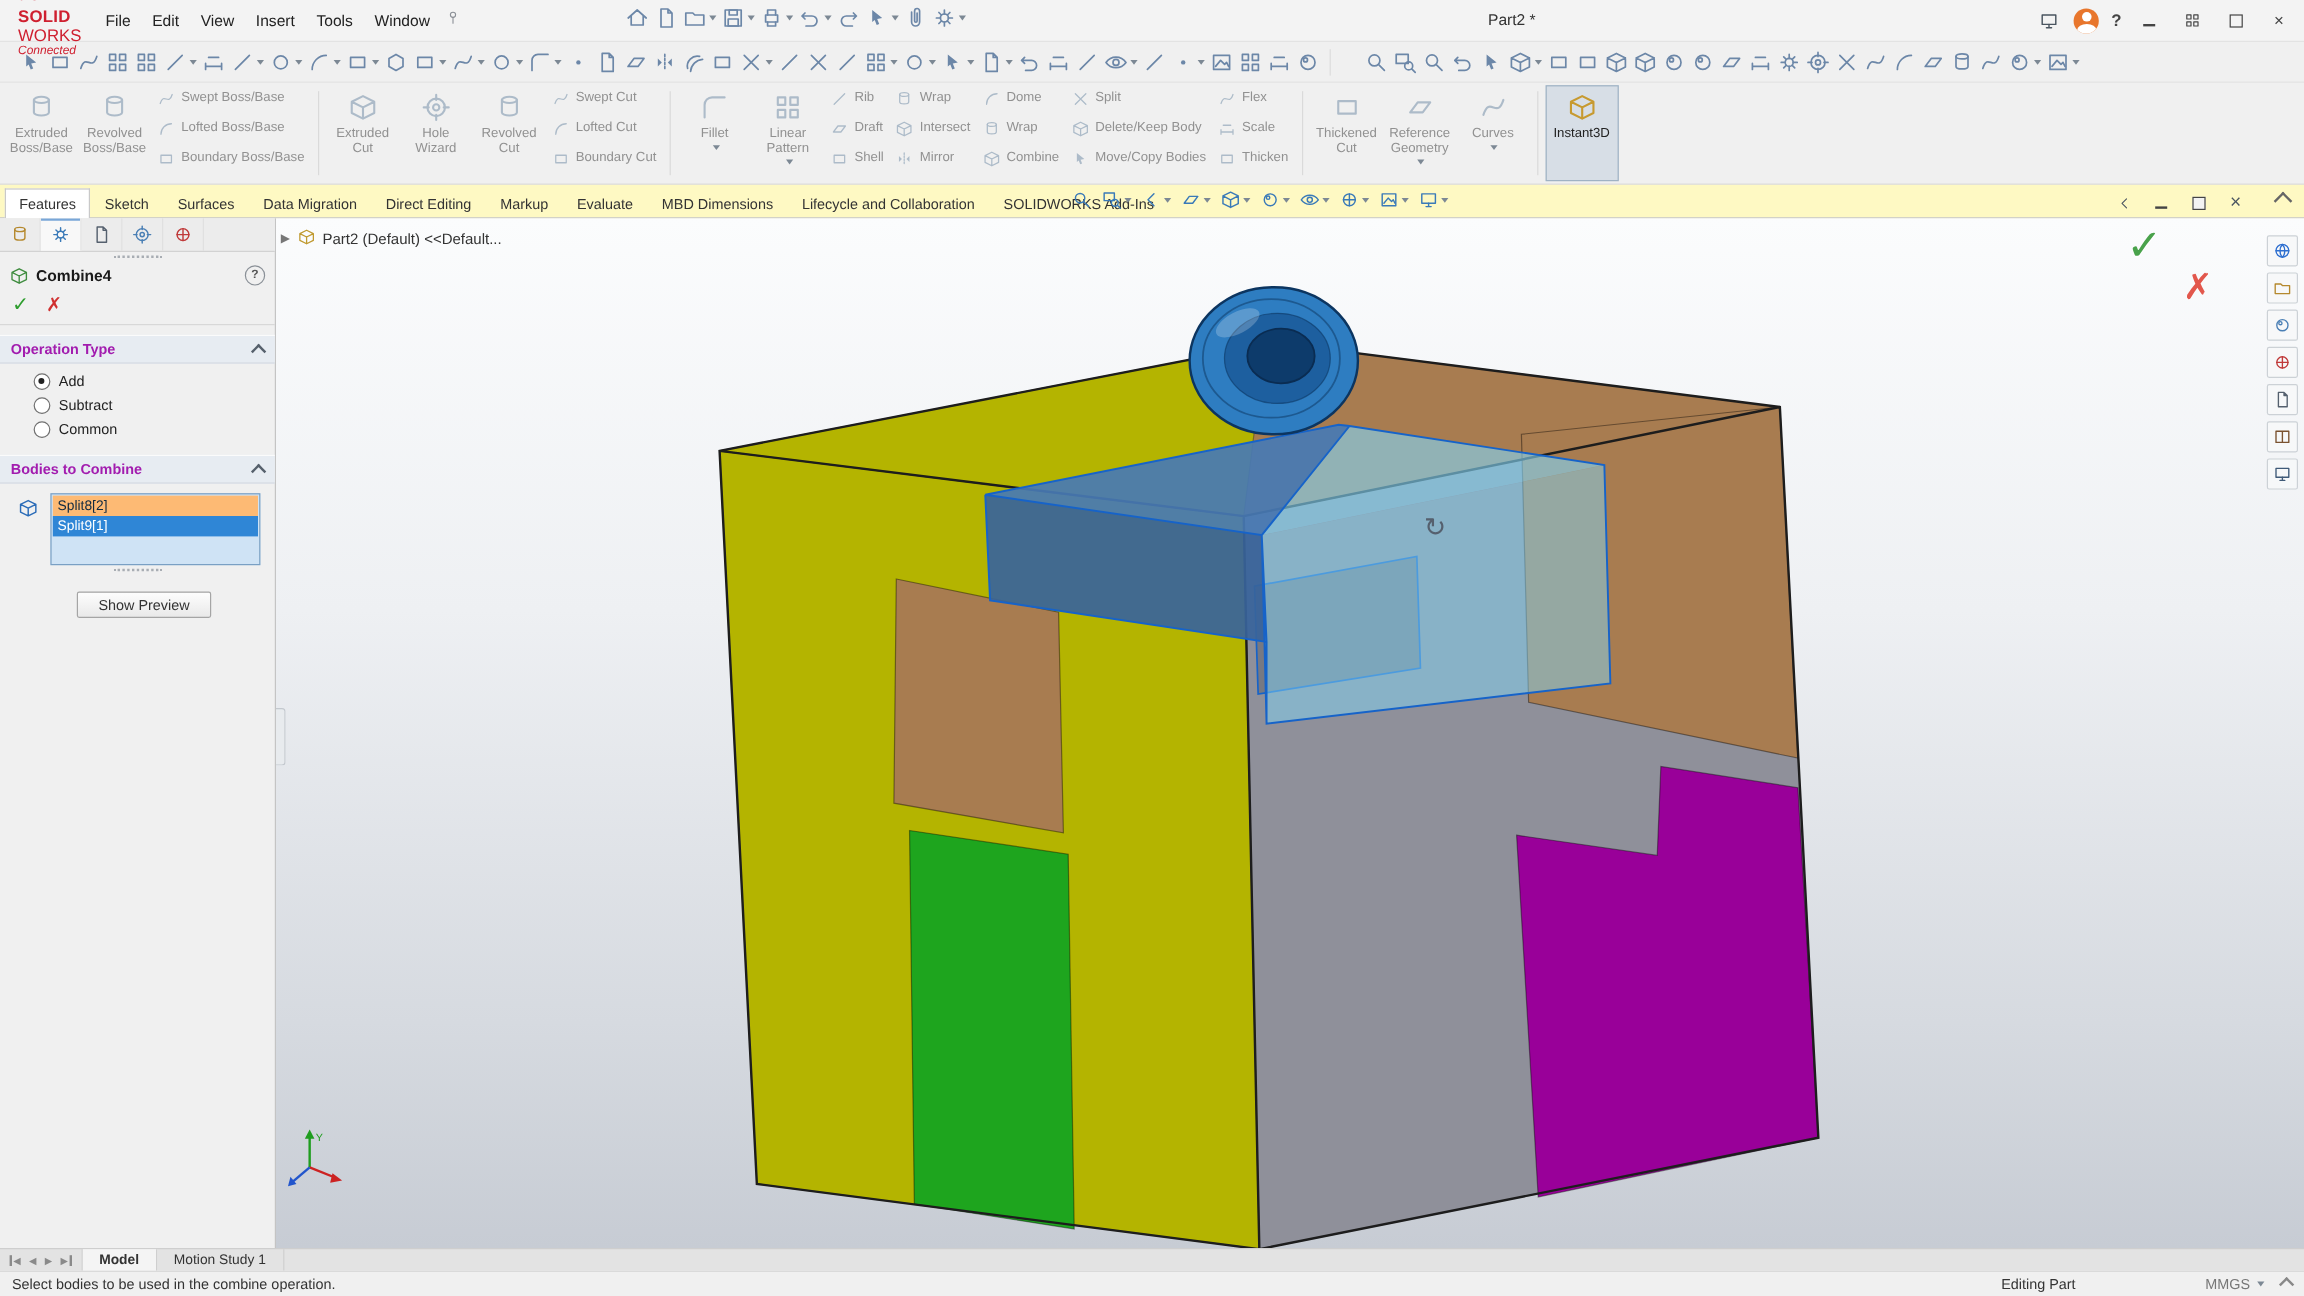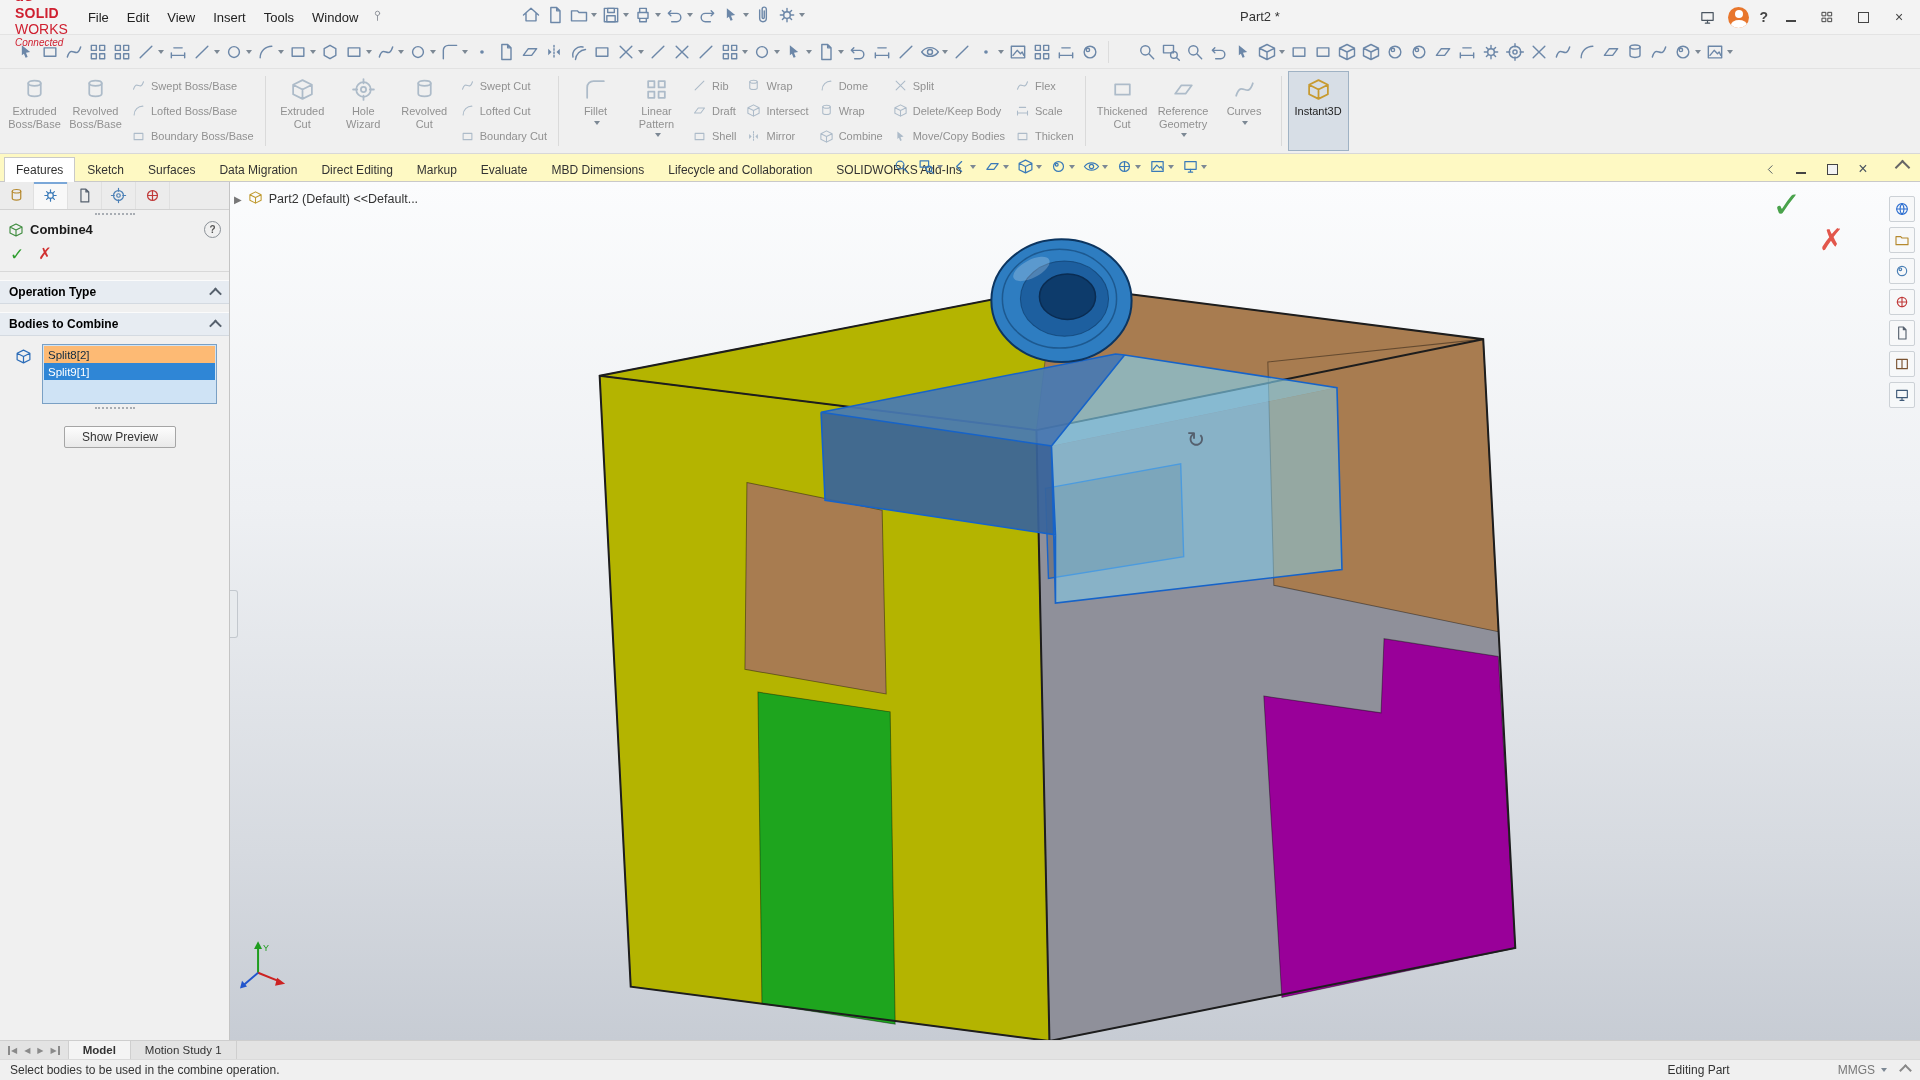--- a/index.html
+++ b/index.html
@@ -41,21 +41,21 @@
   
   .ribbon{height:80px;background:#f0f0f0;border-bottom:1px solid #d8d8d8;display:flex;align-items:stretch;padding:2px 4px;flex:0 0 80px;}
   .rsep{width:1px;background:#dadada;margin:5px 6px;}
   .big-btn{width:59px;display:flex;flex-direction:column;align-items:center;padding-top:5px;gap:3px;border:1px solid transparent;}
   .big-btn .bic{width:25px;height:25px;color:#8aa0b5;opacity:.65;}
   .big-btn .lbl{font-size:11px;line-height:1.15;color:#919191;text-align:center;white-space:pre-line;}
   .big-btn.active{background:#d7dee6;border:1px solid #9fb2c4;}
   .big-btn.active .bic{color:#c79a30;opacity:1;}
   .big-btn.active .lbl{color:#222;}
   .stack{display:flex;flex-direction:column;justify-content:space-around;padding:2px 0;}
-  .small-btn{display:flex;align-items:center;gap:5px;height:22px;padding:0 5px;}
+  .small-btn{display:flex;gap:5px;height:22px;padding:0 5px;}
   .small-btn .ic{width:15px;height:15px;color:#8aa0b5;opacity:.65;}
   .small-btn .sl{font-size:11px;color:#919191;white-space:nowrap;}
 
   
   .tabrow{height:27px;background:#fef9c3;display:flex;align-items:flex-end;position:relative;border-bottom:1px solid #c9c9c9;flex:0 0 27px;padding-left:4px;}
   .tab{padding:5px 11px 5px;font-size:12px;color:#333;border:1px solid transparent;border-bottom:none;margin-bottom:-1px;white-space:nowrap;}
   .tab.active{background:#fff;border-color:#c9c9c9;}
   .headsup{position:absolute;left:891px;top:3px;display:flex;align-items:center;gap:4px;}
   .headsup .tbi{color:#3a7ab8;}
   .headsup .tbi .ic{width:17px;height:17px;}
@@ -72,21 +72,21 @@
   .pm-tab .ic{width:17px;height:17px;}
   .pm-tab.active{background:#f8f8f8;box-shadow:inset 0 2px 0 #7aa7d8;}
   .grip{height:8px;display:flex;justify-content:center;align-items:center;}
   .grip::after{content:'';width:40px;border-top:2px dotted #a8adb3;}
   .pm-title{display:flex;align-items:center;gap:6px;padding:3px 8px 4px;font-weight:bold;font-size:13px;color:#1a1a1a;}
   .pm-title .ic{width:16px;height:16px;color:#3f8c3f;}
   .help-circle{margin-left:auto;width:15px;height:15px;border:1px solid #8a9097;border-radius:50%;display:flex;align-items:center;justify-content:center;font-size:10px;color:#555;font-weight:bold;}
   .pm-actions{display:flex;gap:14px;padding:2px 10px 6px;border-bottom:1px solid #d8d8d8;}
   .pm-check{color:#2e9e2e;font-size:17px;font-weight:bold;}
   .pm-x{color:#d03030;font-size:16px;font-weight:bold;}
-  .pm-header{display:flex;align-items:center;justify-content:space-between;background:#e7ecf2;border-top:1px solid #fbfbfb;border-bottom:1px solid #d4dae1;padding:4px 9px;font-weight:bold;color:#000000;margin-top:8px;text-align:center;}
+  .pm-header{display:flex;align-items:center;justify-content:space-between;background:#e7ecf2;border-top:1px solid #fbfbfb;border-bottom:1px solid #d4dae1;padding:4px 9px;font-weight:bold;color:#a21caf;margin-top:8px;text-align:center;}
   .chev{width:7px;height:7px;border-left:2px solid #56606c;border-top:2px solid #56606c;transform:rotate(45deg) translate(1px,1px);}
   .pm-radios{padding:8px 0 6px 28px;display:flex;flex-direction:column;gap:6px;}
   .radio-row{display:flex;align-items:center;gap:7px;}
   .radio{width:12px;height:12px;border:1px solid #707070;border-radius:50%;background:#fff;position:relative;flex:0 0 12px;}
   .radio.checked::after{content:'';position:absolute;left:2.5px;top:2.5px;width:5px;height:5px;border-radius:50%;background:#222;}
   .pm-bodies{position:relative;padding:8px 0 0 0;}
   .bodies-icon{position:absolute;left:15px;top:12px;color:#2b6cb8;}
   .bodies-icon .ic{width:17px;height:17px;}
   .pm-list{margin-left:42px;margin-right:12px;background:#cfe3f5;border:1px solid #7aa0c4;height:56px;padding:1px;}
   .lrow{height:17px;display:flex;align-items:center;padding:0 4px;font-size:11.5px;}
@@ -933,20 +933,34 @@
         <span>Combine4</span>
         <span class="help-circle">?</span>
       </div>
       <div class="pm-actions">
         <span class="pm-check">✓</span>
         <span class="pm-x">✗</span>
       </div>
       <div class="pm-header">
         <span>Operation Type</span>
           <span class="chev"></span>
+      </div>
+      <div class="pm-radios">
+        <label class="radio-row">
+            <span class="radio checked"></span>
+            <span>Add</span>
+          </label>
+        <label class="radio-row">
+            <span class="radio"></span>
+            <span>Subtract</span>
+          </label>
+        <label class="radio-row">
+            <span class="radio"></span>
+            <span>Common</span>
+          </label>
       </div>
       <div class="pm-header">
         <span>Bodies to Combine</span>
           <span class="chev"></span>
       </div>
       <div class="pm-bodies">
         <span class="bodies-icon"><svg class="ic" viewBox="0 0 24 24">
               <use href="#s-cube"></use>
             </svg></span>
         <div class="pm-list">

